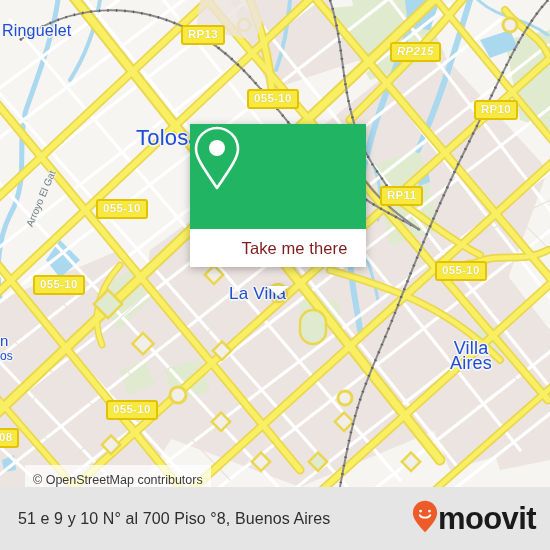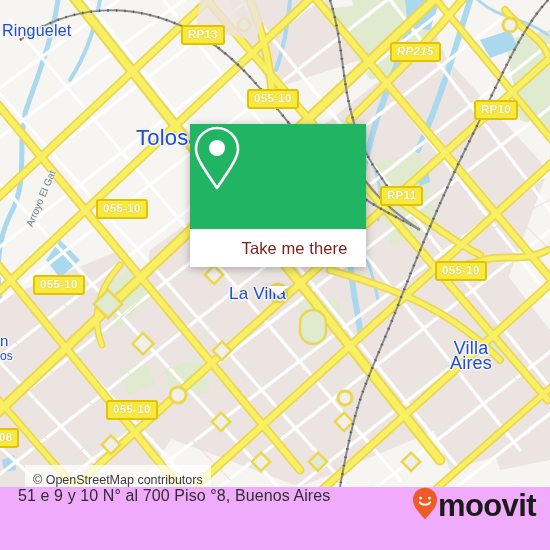--- a/index.html
+++ b/index.html
@@ -111,22 +111,22 @@
     border-left: 11px solid transparent;
     border-right: 11px solid transparent;
     border-top: 10px solid #ffffff;
   }
 
   
   #footer {
     position: absolute;
     left: 0; top: 487px;
     width: 550px; height: 63px;
-    background: #f0abfc;
-    display: flex; align-items: flex-start;
+    background: #e5e5e5;
+    display: flex; align-items: center;
     padding: 0 14px 0 18px;
   }
   #footer-address {
     flex: 1 1 auto;
     color: #2e2e2e;
     font-size: 16px;
     letter-spacing: .1px;
     white-space: nowrap;
   }
   #brand {

